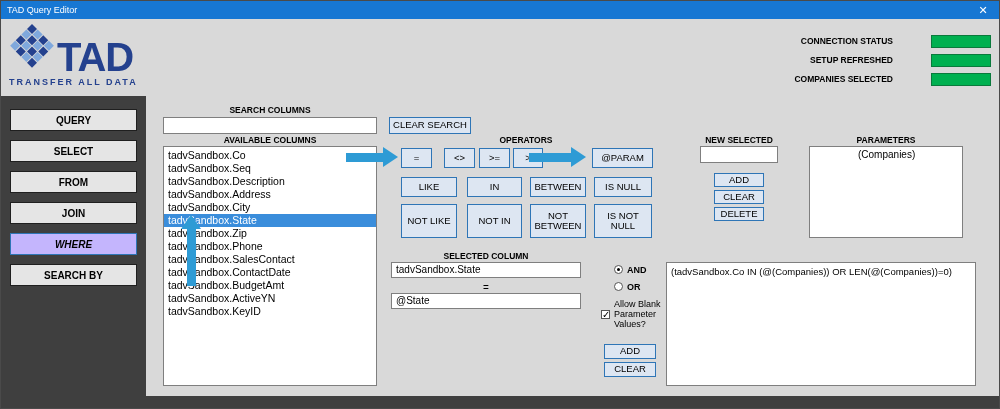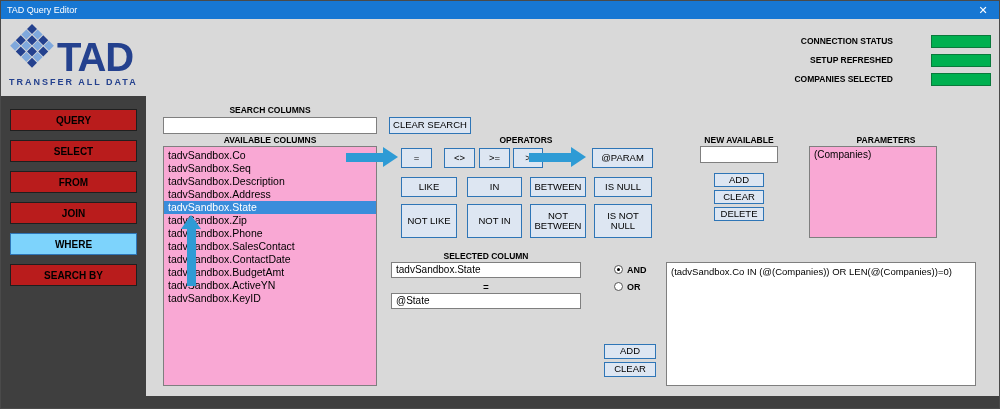--- a/index.html
+++ b/index.html
@@ -16,33 +16,33 @@
   .logo-tad { font-size:40px; font-weight:bold; color:#24418e; line-height:0.85; letter-spacing:-1px; margin-left:2px; }
   .logo-sub { font-size:9px; font-weight:bold; letter-spacing:2px; color:#24418e; margin-top:3px; white-space:nowrap; }
 
   
   .status-row { position:absolute; right:8px; display:flex; align-items:center; height:14px;gap:32px; }
   .status-label { font-size:8.5px; font-weight:bold; color:#000; text-align:right; width:130px; margin-right:6px; }
   .status-box { width:60px; height:13px; background:#00b050; border:1px solid #0a7a3c; }
 
   
   .sidebar { position:absolute; left:0; top:95px; width:145px; height:300px; background:#3f3f3f; }
-  .side-btn { position:absolute; left:9px; width:127px; height:22px; background:#b91c1c; border:1px solid #1f1f1f; font-size:10px; font-weight:bold; display:flex; align-items:center; justify-content:center; cursor:pointer; }
-  .side-btn.active { background:#7dd3fc; border-color:#2e75b6; }
+  .side-btn { position:absolute; left:9px; width:127px; height:22px; background:#e5e5e5; border:1px solid #1f1f1f; font-size:10px; font-weight:bold; display:flex; align-items:center; justify-content:center; cursor:pointer; }
+  .side-btn.active { background:#c4b5fd; border-color:#2e75b6;font-style:italic; }
 
   .bottombar { position:absolute; left:0; top:395px; width:100%; height:14px; background:#3f3f3f; }
 
   
   .sec-label { position:absolute; font-size:8.5px; font-weight:bold; text-align:center; color:#000; }
   .tbox { position:absolute; background:#fff; border:1px solid #7f7f7f; font-size:10px; font-family:"Liberation Sans", sans-serif; padding:0 4px; line-height:14px; }
   input.tbox { outline:none; }
   .btn { position:absolute; background:#dde6f2; border:1px solid #2e75b6; font-size:9.5px; color:#000; display:flex; align-items:center; justify-content:center; text-align:center; line-height:1.1; cursor:pointer; }
 
   
-  .listbox { position:absolute; background:#f9a8d4; border:1px solid #7f7f7f; overflow:hidden; }
+  .listbox { position:absolute; background:#ffffff; border:1px solid #7f7f7f; overflow:hidden; }
   .list-item { display:block; font-size:10.5px; height:13px; line-height:13px; padding-left:4px; white-space:nowrap; cursor:pointer; }
   .list-item.selected { background:#3a8ddb; color:#fff; }
 
   
   .radio-row { display:flex; align-items:center; height:17px; font-size:9px; cursor:pointer; }
   .radio { width:9px; height:9px; border:1px solid #555; border-radius:50%; background:#fff; margin-right:4px; position:relative; flex:0 0 auto; }
   .radio.on::after { content:""; position:absolute; left:2px; top:2px; width:3px; height:3px; border-radius:50%; background:#000; }
   .check-wrap { position:absolute; display:flex; align-items:center; font-size:9px; cursor:pointer; }
   .check { width:9px; height:9px; border:1px solid #555; background:#fff; margin-right:4px; position:relative; flex:0 0 auto; }
   .check.on::after { content:"✓"; position:absolute; left:0; top:-2px; font-size:10px; color:#000; }
@@ -121,20 +121,21 @@
   <div class="sec-label" style="left:162px; top:104px; width:214px;">SEARCH COLUMNS</div>
   <input class="tbox" style="left: 162px; top: 116px; width: 214px; height: 17px;" value="">
   <div class="btn" style="left:388px; top:116px; width:82px; height:17px;">CLEAR SEARCH</div>
 
   <div class="sec-label" style="left:162px; top:134px; width:214px;">AVAILABLE COLUMNS</div>
   <div class="listbox" style="left:162px; top:145px; width:214px; height:240px; padding-top:2px;">
     <span class="list-item">tadvSandbox.Co</span>
     <span class="list-item">tadvSandbox.Seq</span>
     <span class="list-item">tadvSandbox.Description</span>
     <span class="list-item">tadvSandbox.Address</span>
+    <span class="list-item">tadvSandbox.City</span>
     <span class="list-item selected">tadvSandbox.State</span>
     <span class="list-item">tadvSandbox.Zip</span>
     <span class="list-item">tadvSandbox.Phone</span>
     <span class="list-item">tadvSandbox.SalesContact</span>
     <span class="list-item">tadvSandbox.ContactDate</span>
     <span class="list-item">tadvSandbox.BudgetAmt</span>
     <span class="list-item">tadvSandbox.ActiveYN</span>
     <span class="list-item">tadvSandbox.KeyID</span>
   </div>
 
@@ -148,47 +149,51 @@
   <div class="btn" style="left:400px; top:176px; width:56px; height:20px;">LIKE</div>
   <div class="btn" style="left:466px; top:176px; width:55px; height:20px;">IN</div>
   <div class="btn" style="left:529px; top:176px; width:56px; height:20px;">BETWEEN</div>
   <div class="btn" style="left:593px; top:176px; width:58px; height:20px;">IS NULL</div>
 
   <div class="btn" style="left:400px; top:203px; width:56px; height:34px;">NOT LIKE</div>
   <div class="btn" style="left:466px; top:203px; width:55px; height:34px;">NOT IN</div>
   <div class="btn" style="left:529px; top:203px; width:56px; height:34px;">NOT BETWEEN</div>
   <div class="btn" style="left:593px; top:203px; width:58px; height:34px;">IS NOT NULL</div>
 
-  <div class="sec-label" style="left:697px; top:134px; width:82px;">NEW AVAILABLE</div>
+  <div class="sec-label" style="left:697px; top:134px; width:82px;">NEW SELECTED</div>
   <input class="tbox" style="left: 699px; top: 145px; width: 78px; height: 17px;" value="">
   <div class="btn" style="left:713px; top:172px; width:50px; height:14px;">ADD</div>
   <div class="btn" style="left:713px; top:189px; width:50px; height:14px;">CLEAR</div>
   <div class="btn" style="left:713px; top:206px; width:50px; height:14px;">DELETE</div>
 
   <div class="sec-label" style="left:808px; top:134px; width:154px;">PARAMETERS</div>
-  <div class="listbox" style="left:808px; top:145px; width:128px; height:92px;">
+  <div class="listbox" style="left:808px; top:145px; width:154px; height:92px;padding-left:44px;">
     <div class="param-item">(Companies)</div>
   </div>
 
   <div class="sec-label" style="left:390px; top:250px; width:190px;">SELECTED COLUMN</div>
   <div class="tbox" style="left:390px; top:261px; width:190px; height:16px;">tadvSandbox.State</div>
   <div class="sec-label" style="left:390px; top:281px; width:190px; font-weight:normal; font-size:10px;">=</div>
   <div class="tbox" style="left:390px; top:292px; width:190px; height:16px;">@State</div>
 
   <div style="position:absolute; left:613px; top:260px;font-weight:bold;">
     <div class="radio-row">
       <span class="radio on"></span>
       <span>AND</span>
     </div>
     <div class="radio-row">
       <span class="radio"></span>
       <span>OR</span>
     </div>
   </div>
 
+  <div class="check-wrap" style="left:600px; top:298px; width:66px;">
+    <span class="check on"></span>
+    <span style="display:inline-block; width:52px; line-height:10px;">Allow Blank Parameter Values?</span>
+  </div>
 
   <div class="btn" style="left:603px; top:343px; width:52px; height:15px;">ADD</div>
   <div class="btn" style="left:603px; top:361px; width:52px; height:15px;">CLEAR</div>
 
   <div class="where-box" style="left:665px; top:261px; width:310px; height:124px;">(tadvSandbox.Co IN (@(Companies)) OR LEN(@(Companies))=0)</div>
 
   <div class="arrow-right" style="left:345px; top:152px; width:37px;"></div>
   <div class="arrow-right" style="left:528px; top:152px; width:42px;"></div>
   <div class="arrow-up" style="left:186px; top:228px; height:57px;"></div>
 

